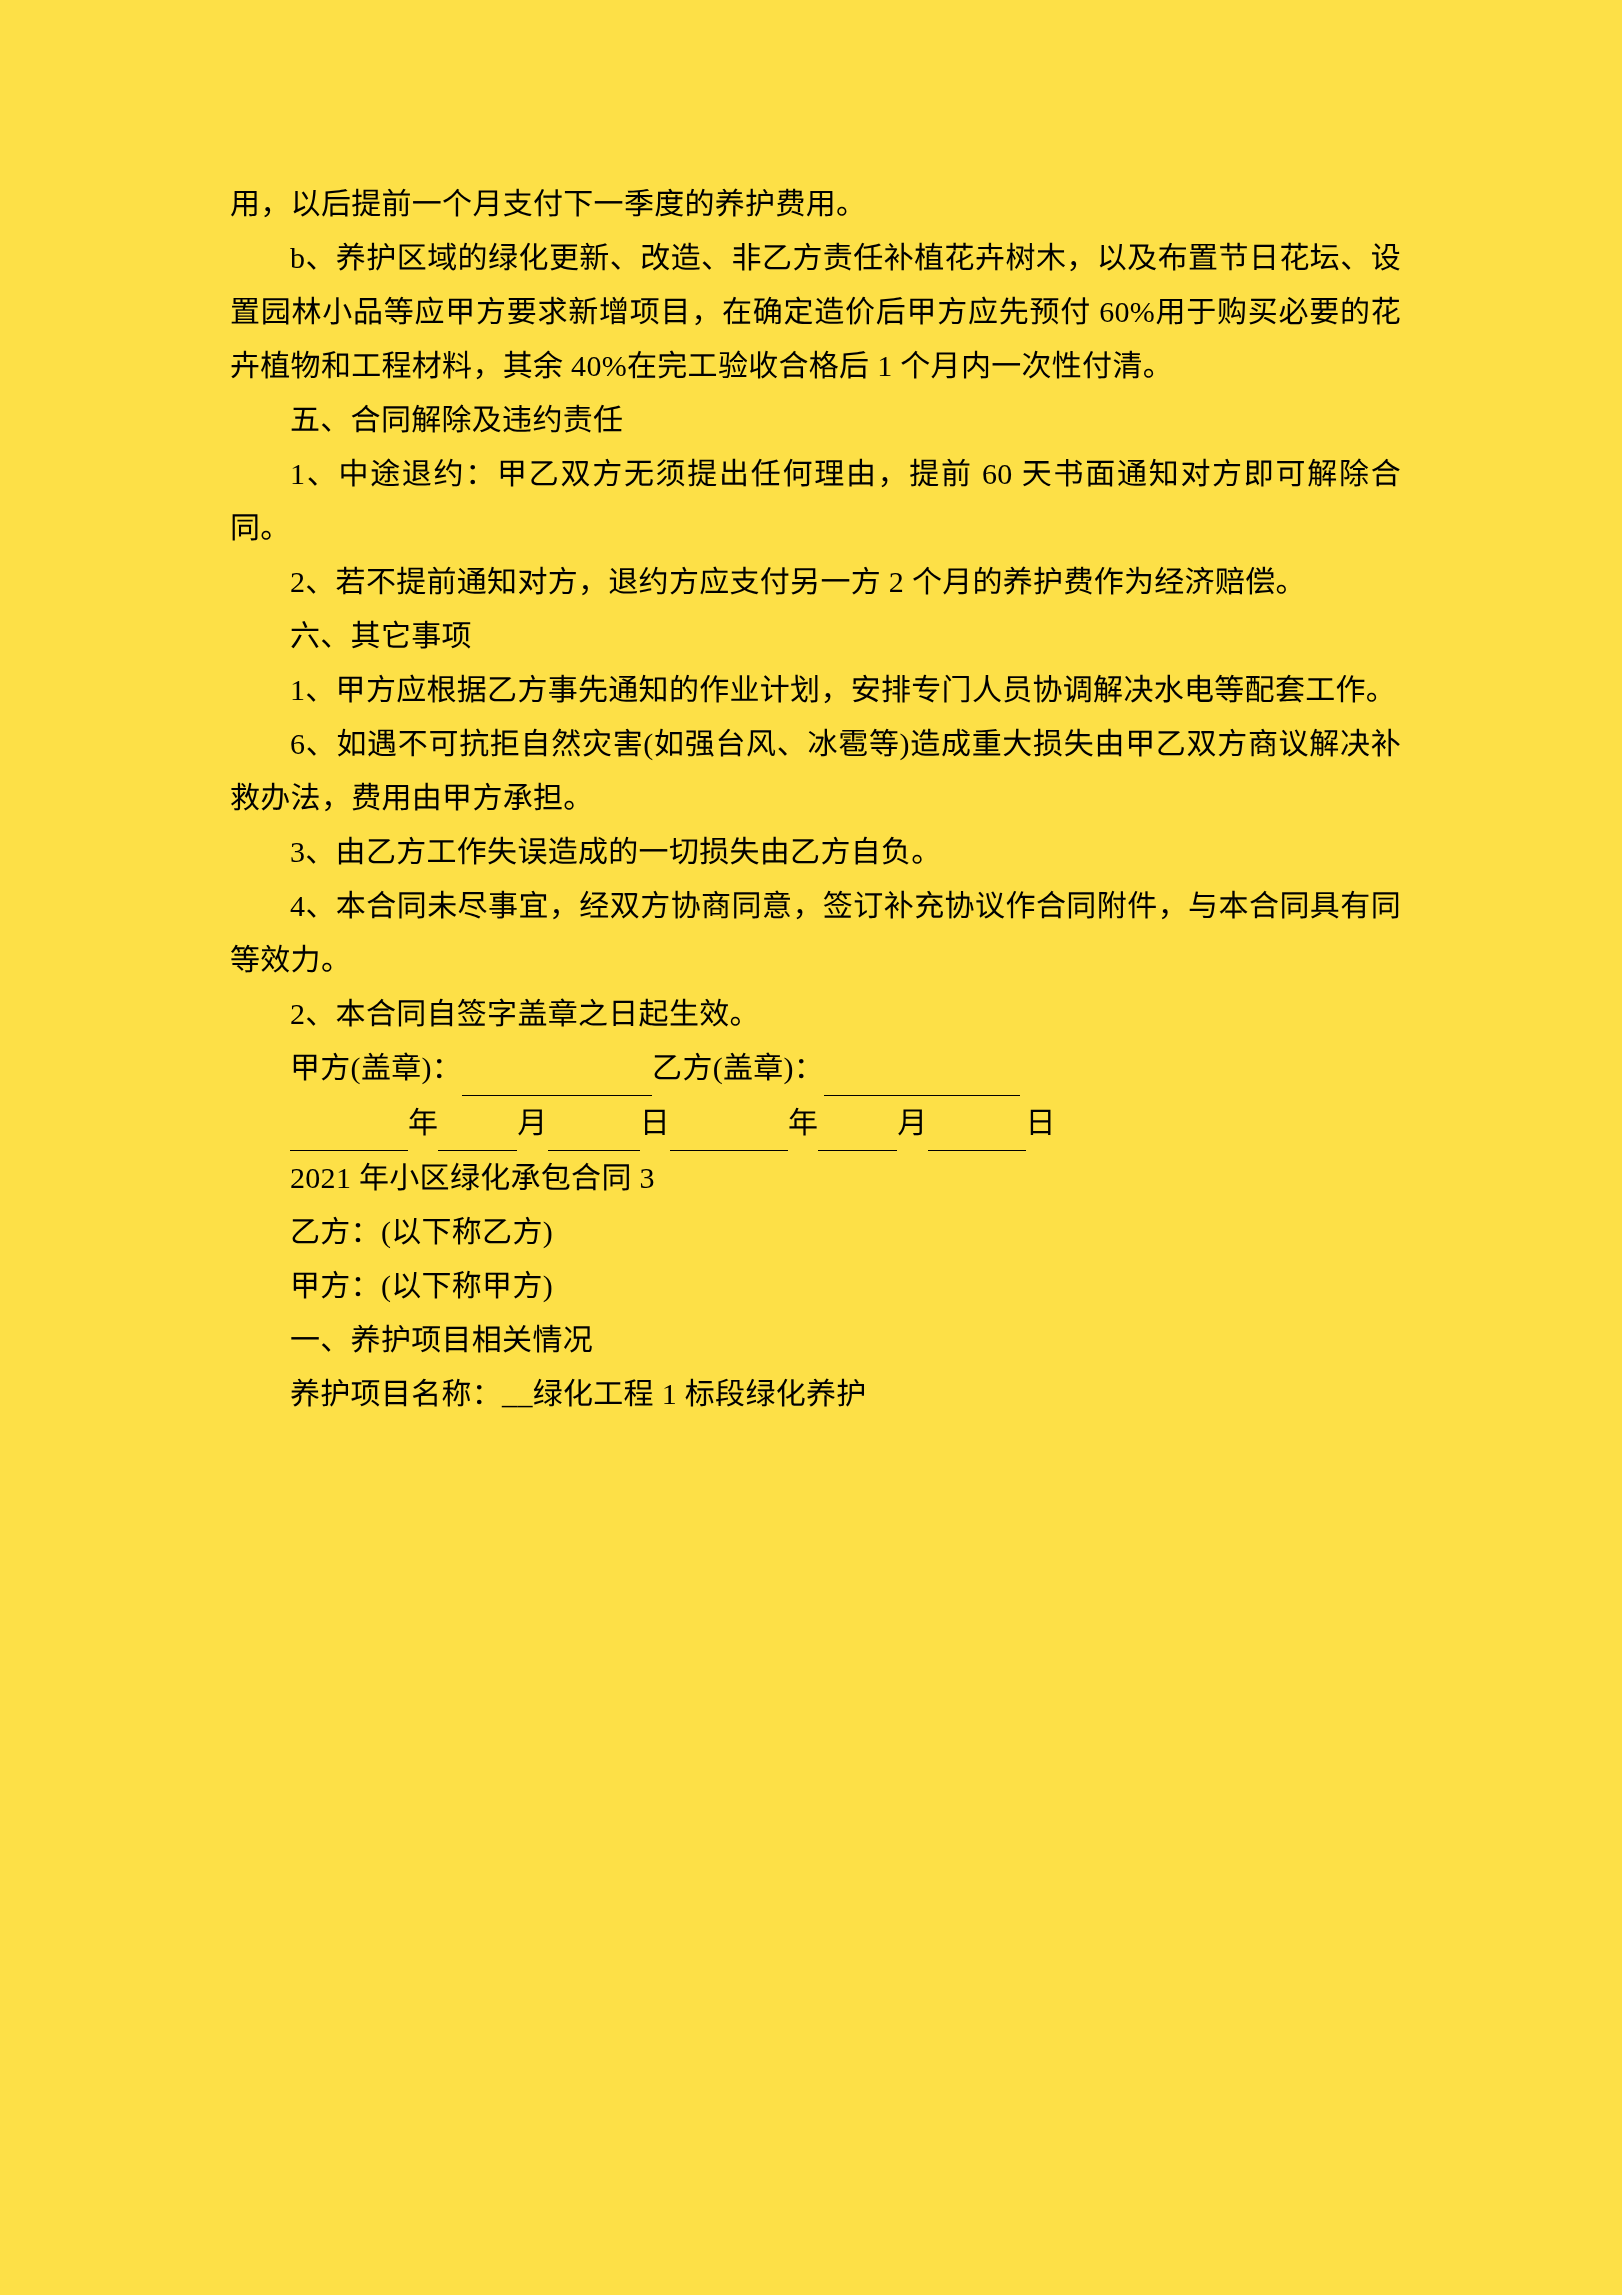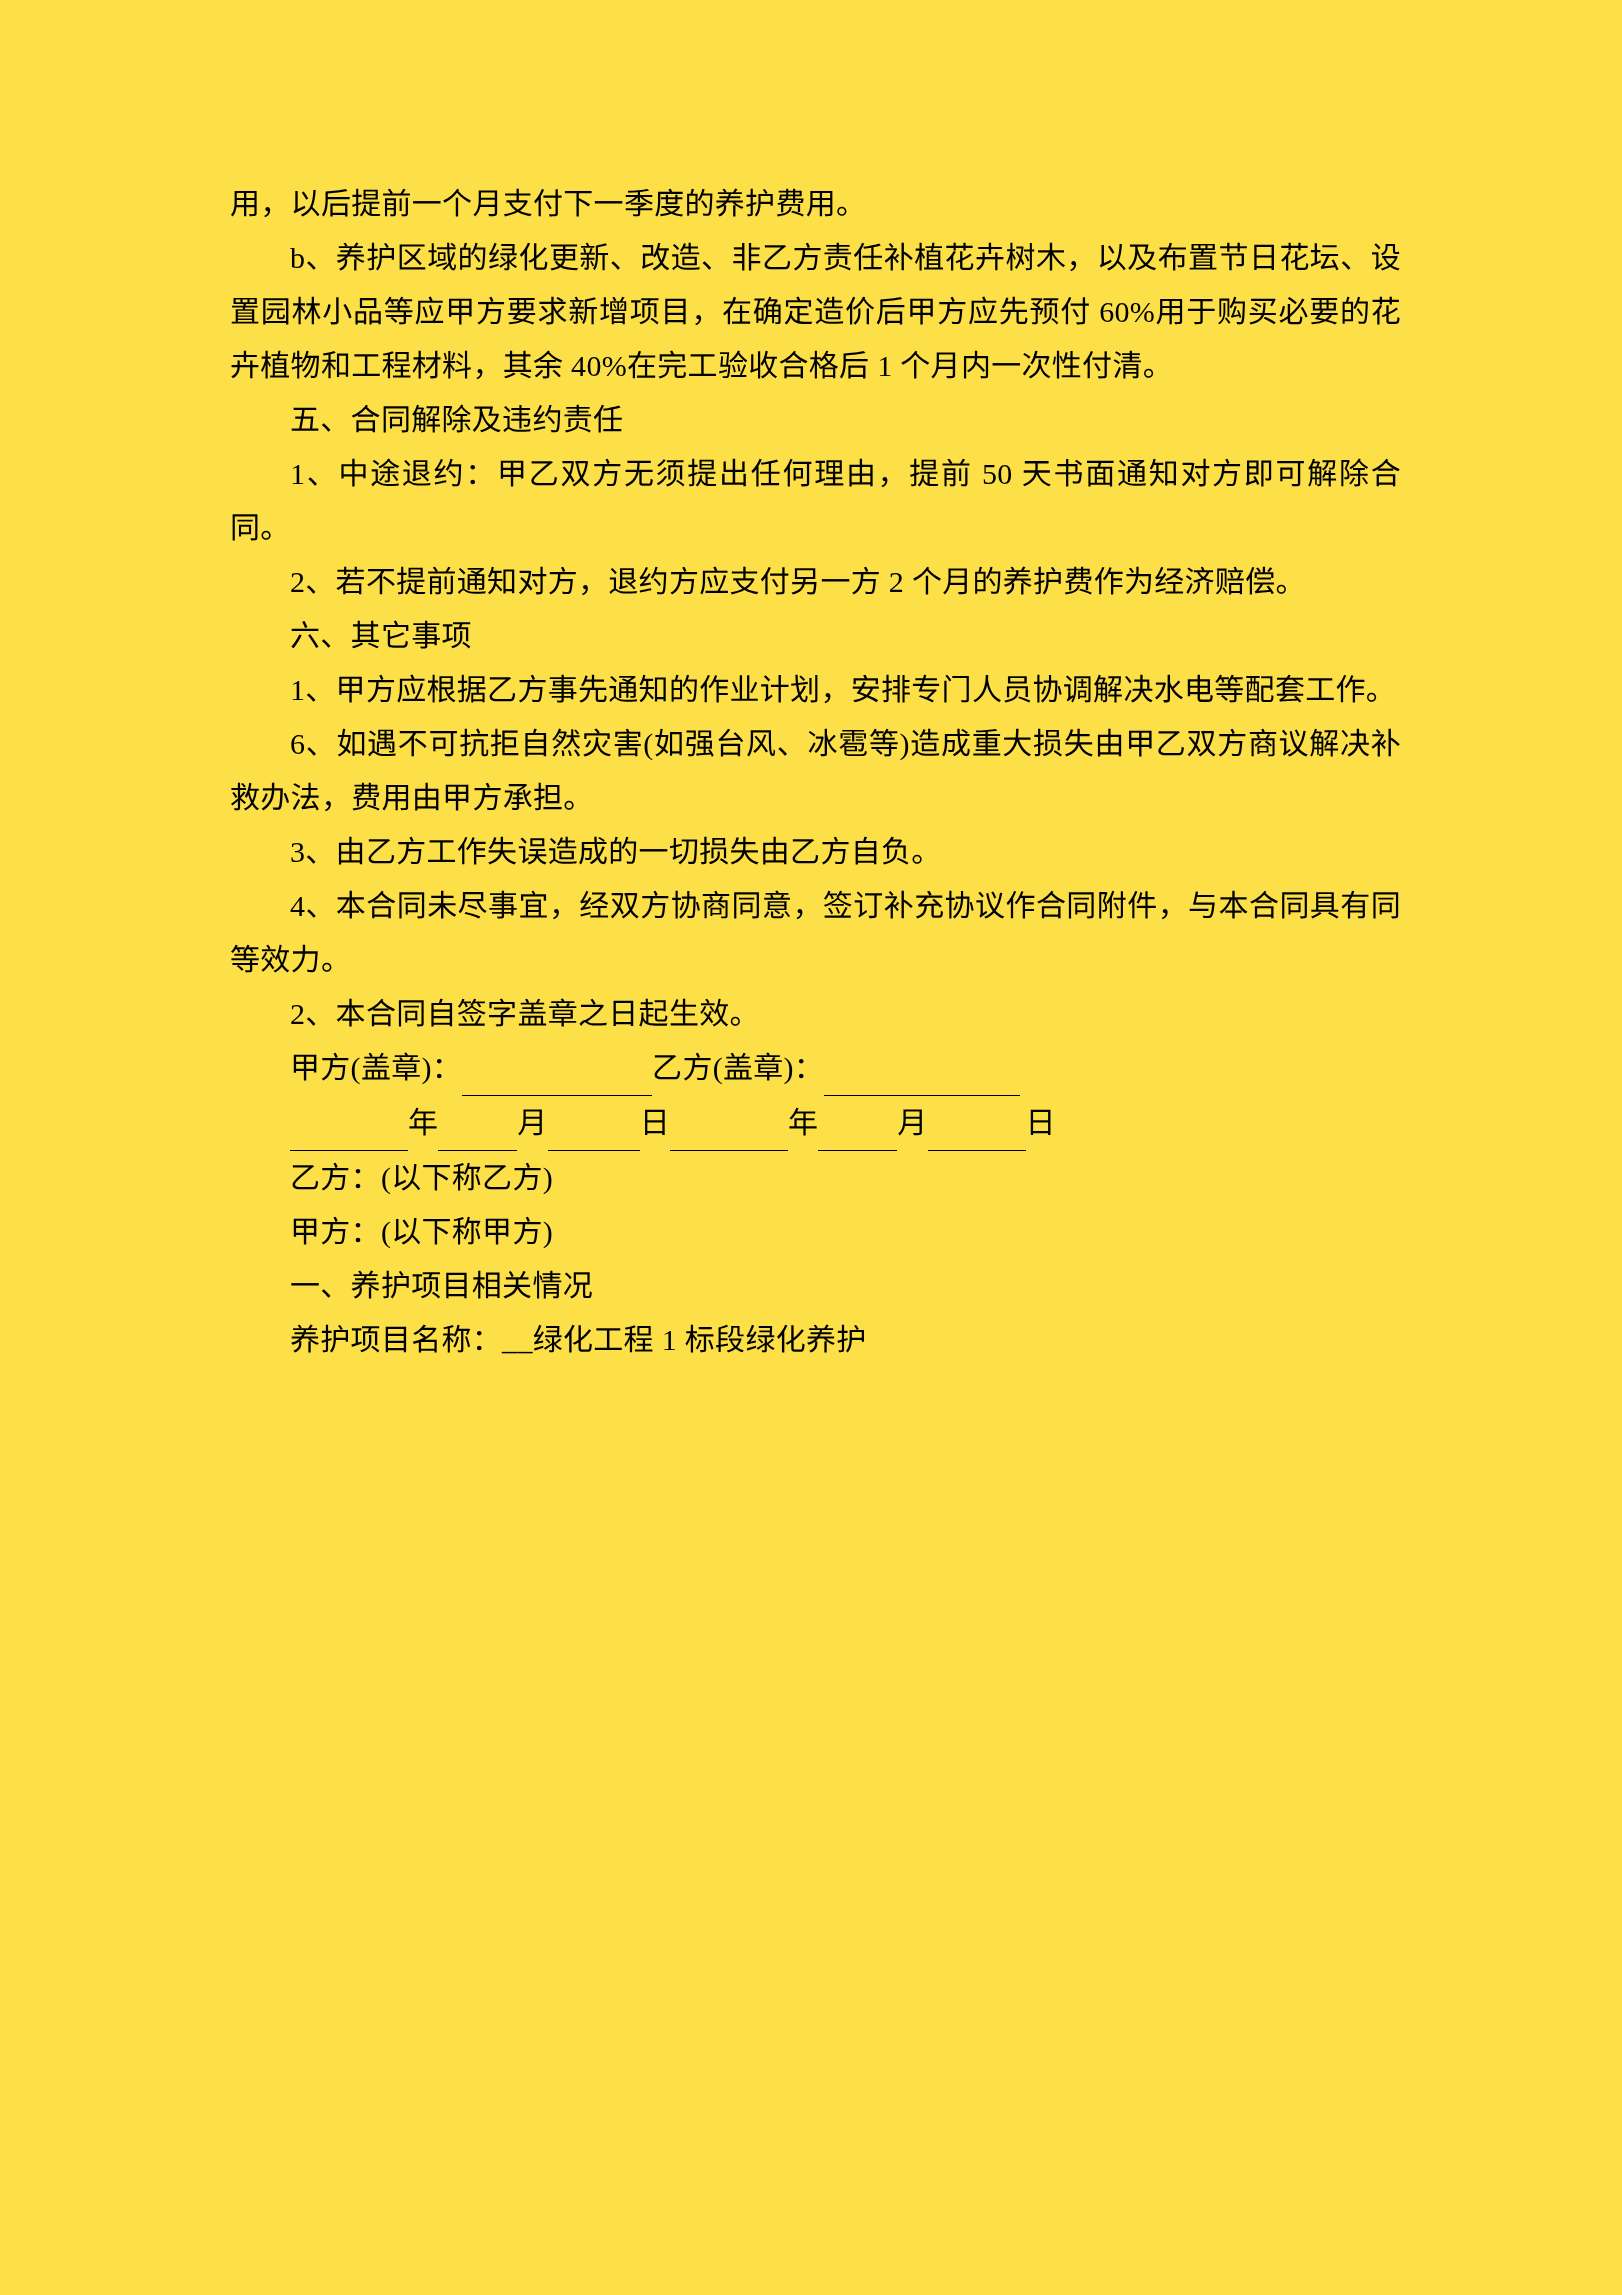--- a/index.html
+++ b/index.html
@@ -51,37 +51,38 @@
 </style>
 </head>
 <body>
 
 <div class="page">
   <div class="content">
 
     <p class="para noindent">用，以后提前一个月支付下一季度的养护费用。</p>
     <p class="para indent">b、养护区域的绿化更新、改造、非乙方责任补植花卉树木，以及布置节日花坛、设置园林小品等应甲方要求新增项目，在确定造价后甲方应先预付 60%用于购买必要的花卉植物和工程材料，其余 40%在完工验收合格后 1 个月内一次性付清。</p>
     <p class="para indent">五、合同解除及违约责任</p>
-    <p class="para indent">1、中途退约：甲乙双方无须提出任何理由，提前 50 天书面通知对方即可解除合同。</p>
+    <p class="para indent">1、中途退约：甲乙双方无须提出任何理由，提前 60 天书面通知对方即可解除合同。</p>
     <p class="para indent">2、若不提前通知对方，退约方应支付另一方 2 个月的养护费作为经济赔偿。</p>
     <p class="para indent">六、其它事项</p>
     <p class="para indent">1、甲方应根据乙方事先通知的作业计划，安排专门人员协调解决水电等配套工作。</p>
     <p class="para indent">6、如遇不可抗拒自然灾害(如强台风、冰雹等)造成重大损失由甲乙双方商议解决补救办法，费用由甲方承担。</p>
     <p class="para indent">3、由乙方工作失误造成的一切损失由乙方自负。</p>
     <p class="para indent">4、本合同未尽事宜，经双方协商同意，签订补充协议作合同附件，与本合同具有同等效力。</p>
     <p class="para indent">2、本合同自签字盖章之日起生效。</p>
 
     <p class="para indent">
       <span>甲方(盖章)：</span><span class="sig-line" style="width: 190px">&nbsp;</span><span>乙方(盖章)：</span><span class="sig-line" style="width: 196px">&nbsp;</span>
     </p>
 
     <p class="para indent">
       <span class="sig-line" style="width: 118px">&nbsp;</span><span>年</span><span class="sig-line" style="width: 79px">&nbsp;</span><span>月</span><span class="sig-line" style="width: 92px">&nbsp;</span><span>日</span><span class="sig-line" style="width: 118px">&nbsp;</span><span>年</span><span class="sig-line" style="width: 79px">&nbsp;</span><span>月</span><span class="sig-line" style="width: 98px">&nbsp;</span><span>日</span>
     </p>
 
+    <p class="para indent">2021 年小区绿化承包合同 3</p>
     <p class="para indent">乙方：(以下称乙方)</p>
     <p class="para indent">甲方：(以下称甲方)</p>
     <p class="para indent">一、养护项目相关情况</p>
     <p class="para indent">养护项目名称：__绿化工程 1 标段绿化养护</p>
 
   </div>
 </div>
 
 
 </body></html>

